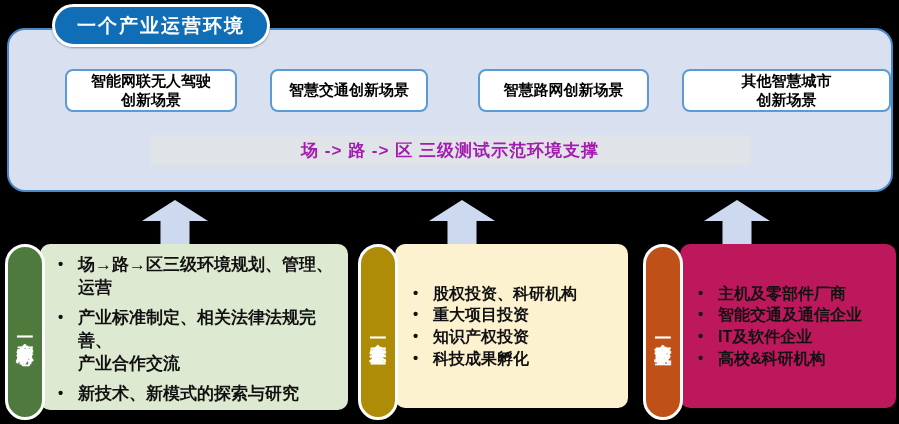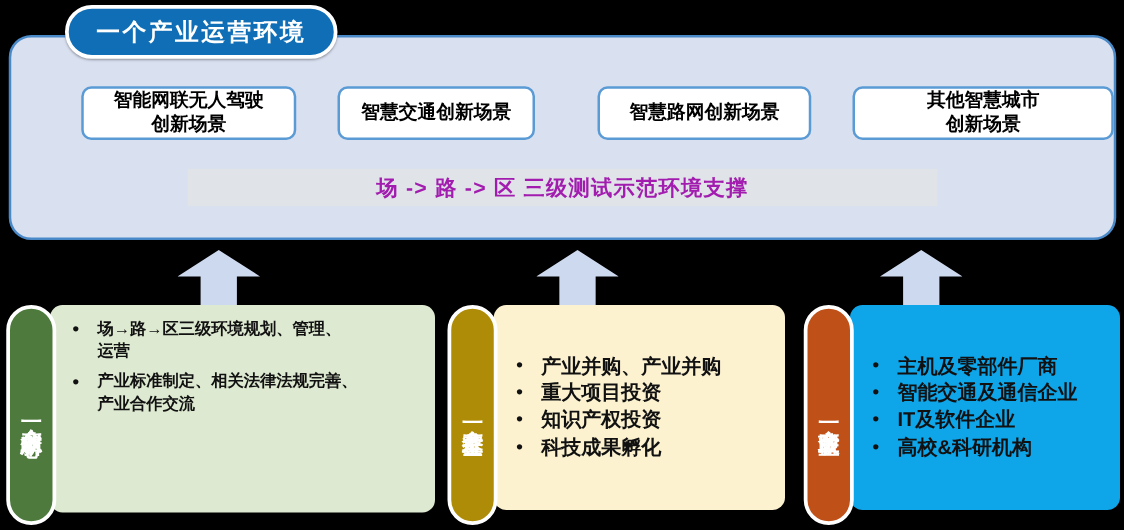--- a/index.html
+++ b/index.html
@@ -42,37 +42,37 @@
     clip-path:polygon(50% 0, 100% 48%, 72% 48%, 72% 100%, 28% 100%, 28% 48%, 0 48%);
   }
   .ar-0 { left:142px; } .ar-1 { left:429px; } .ar-2 { left:704px; }
   
   .light-box { position:absolute; top:244px; border-radius:10px; z-index:1; }
   .lb-0 { left:40px;  width:308px; height:166px; background:#dde9d0;
           padding:10px 8px 6px 14px; }
   .lb-1 { left:395px; width:233px; height:164px; background:#fcf2d0;
           display:flex; flex-direction:column; justify-content:space-evenly;
           padding:8px 6px 8px 14px; }
-  .lb-2 { left:680px; width:216px; height:164px; background:#0ea5e9;
+  .lb-2 { left:680px; width:216px; height:164px; background:#be185d;
           display:flex; flex-direction:column; justify-content:space-evenly;
           padding:8px 6px 8px 14px; }
   .vert-pill {
     position:absolute; top:244px; width:40px; height:176px;
     border:3px solid #ffffff; border-radius:22px; z-index:2;
     display:flex; align-items:center; justify-content:center;
     writing-mode:vertical-rl; text-orientation:upright;
     color:#ffffff; font-weight:bold; font-size:17px; letter-spacing:1px;
   }
   .vp-0 { left:5px;   background:#4e7b3d; }
   .vp-1 { left:358px; background:#ae8c07; }
   .vp-2 { left:643px; background:#bf5017; }
   ul.bullets { list-style:none; }
   ul.bullets li {
     position:relative; padding-left:24px; color:#111;
-    font-weight:bold; font-size:13px; line-height:1.35; white-space:pre-line;
+    font-weight:bold; font-size:17px; line-height:1.35; white-space:pre-line;
   }
   .lb-0 ul.bullets li { margin-bottom:7px; }
   .lb-1 ul.bullets li, .lb-2 ul.bullets li { font-size:16px; }
   ul.bullets li::before {
     content:"\2022"; position:absolute; left:4px; top:0; font-size:15px;
   }
 </style>
 </head>
 <body>
 
@@ -106,29 +106,30 @@
   <div class="up-arrow ar-0"></div>
   <div class="up-arrow ar-1"></div>
   <div class="up-arrow ar-2"></div>
 
   <div class="light-box lb-0">
     <ul class="bullets">
       <li>场→路→区三级环境规划、管理、
 运营</li>
       <li>产业标准制定、相关法律法规完善、
 产业合作交流</li>
+      <li>新技术、新模式的探索与研究</li>
     </ul>
   </div>
   <div class="vert-pill vp-0">
     <span>一个产业创新中心</span>
   </div>
 
   <div class="light-box lb-1">
     <ul class="bullets">
-      <li>产业并购、产业并购</li>
+      <li>股权投资、科研机构</li>
       <li>重大项目投资</li>
       <li>知识产权投资</li>
       <li>科技成果孵化</li>
     </ul>
   </div>
   <div class="vert-pill vp-1">
     <span>一个产业基金</span>
   </div>
 
   <div class="light-box lb-2">

